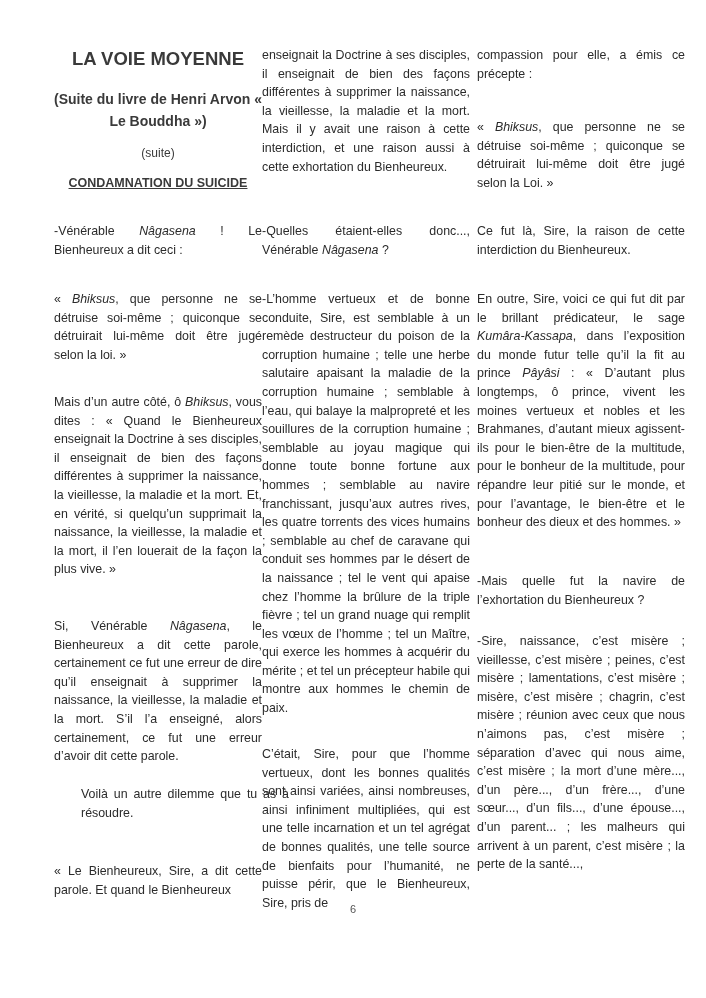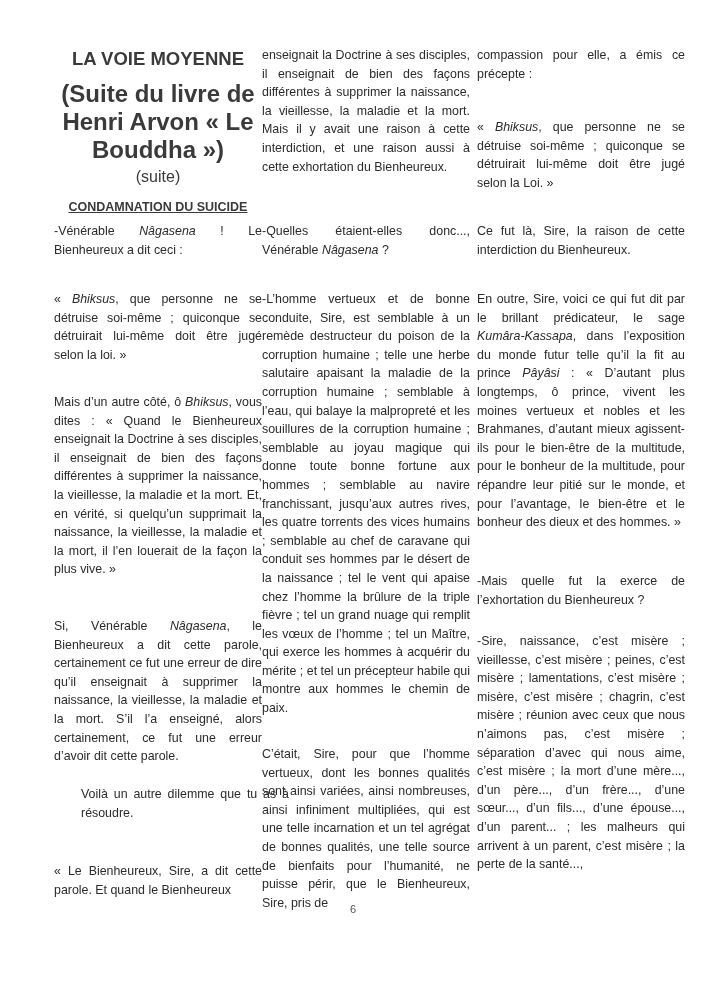--- a/index.html
+++ b/index.html
@@ -8,22 +8,22 @@
   .col { position:absolute; width:208px; font-size:12.4px; line-height:18.6px;
          text-align:justify; }
   .c1 { left:54px; }
   .c2 { left:262px; }
   .c3 { left:477px; }
   .blk { position:absolute; width:208px; }
   p { margin:0; }
   em { }
   .title { text-align:center; font-weight:bold; color:#3a3a3a; }
   .t1 { font-size:18.5px; line-height:26px; }
-  .t2 { font-size:24px; line-height:28px; margin-top:8px; }
-  .t3 { font-size:16px; line-height:18px; font-weight:normal; margin-top:4px; }
+  .t2 { font-size:14px; line-height:22px; margin-top:16px; }
+  .t3 { font-size:12px; line-height:18px; font-weight:normal; margin-top:12px; }
   .t4 { font-size:12.5px; line-height:18px; text-decoration:underline; margin-top:12px; }
   .pagenum { position:absolute; top:903px; left:0; width:706px; text-align:center;
              font-size:11px; color:#555; }
 </style>
 </head>
 <body>
 
 <div class="blk c1" style="top:46px;">
   <div class="title t1">LA VOIE MOYENNE</div>
   <div class="title t2">(Suite du livre de Henri Arvon « Le Bouddha »)</div>
@@ -52,17 +52,17 @@
 <p class="col c2" style="top:745px;">C’était, Sire, pour que l’homme vertueux, dont les bonnes qualités sont ainsi variées, ainsi nombreuses, ainsi infiniment multipliées, qui est une telle incarnation et un tel agrégat de bonnes qualités, une telle source de bienfaits pour l’humanité, ne puisse périr, que le Bienheureux, Sire, pris de</p>
 
 <p class="col c3" style="top:46px;">compassion pour elle, a émis ce précepte :</p>
 
 <p class="col c3" style="top:118px;"><span>« </span><em>Bhiksus</em><span>, que personne ne se détruise soi-même ; quiconque se détruirait lui-même doit être jugé selon la Loi. »</span></p>
 
 <p class="col c3" style="top:222px;">Ce fut là, Sire, la raison de cette interdiction du Bienheureux.</p>
 
 <p class="col c3" style="top:290px;"><span>En outre, Sire, voici ce qui fut dit par le brillant prédicateur, le sage </span><em>Kumâra-Kassapa</em><span>, dans l’exposition du monde futur telle qu’il la fit au prince </span><em>Pâyâsi</em><span> : « D’autant plus longtemps, ô prince, vivent les moines vertueux et nobles et les Brahmanes, d’autant mieux agissent-ils pour le bien-être de la multitude, pour le bonheur de la multitude, pour répandre leur pitié sur le monde, et pour l’avantage, le bien-être et le bonheur des dieux et des hommes. »</span></p>
 
-<p class="col c3" style="top:572px;">-Mais quelle fut la exerce de l’exhortation du Bienheureux ?</p>
+<p class="col c3" style="top:572px;">-Mais quelle fut la navire de l’exhortation du Bienheureux ?</p>
 
 <p class="col c3" style="top:632px;">-Sire, naissance, c’est misère ; vieillesse, c’est misère ; peines, c’est misère ; lamentations, c’est misère ; misère, c’est misère ; chagrin, c’est misère ; réunion avec ceux que nous n’aimons pas, c’est misère ; séparation d’avec qui nous aime, c’est misère ; la mort d’une mère..., d’un père..., d’un frère..., d’une sœur..., d’un fils..., d’une épouse..., d’un parent... ; les malheurs qui arrivent à un parent, c’est misère ; la perte de la santé...,</p>
 
 <div class="pagenum">6</div>
 
 </body></html>

